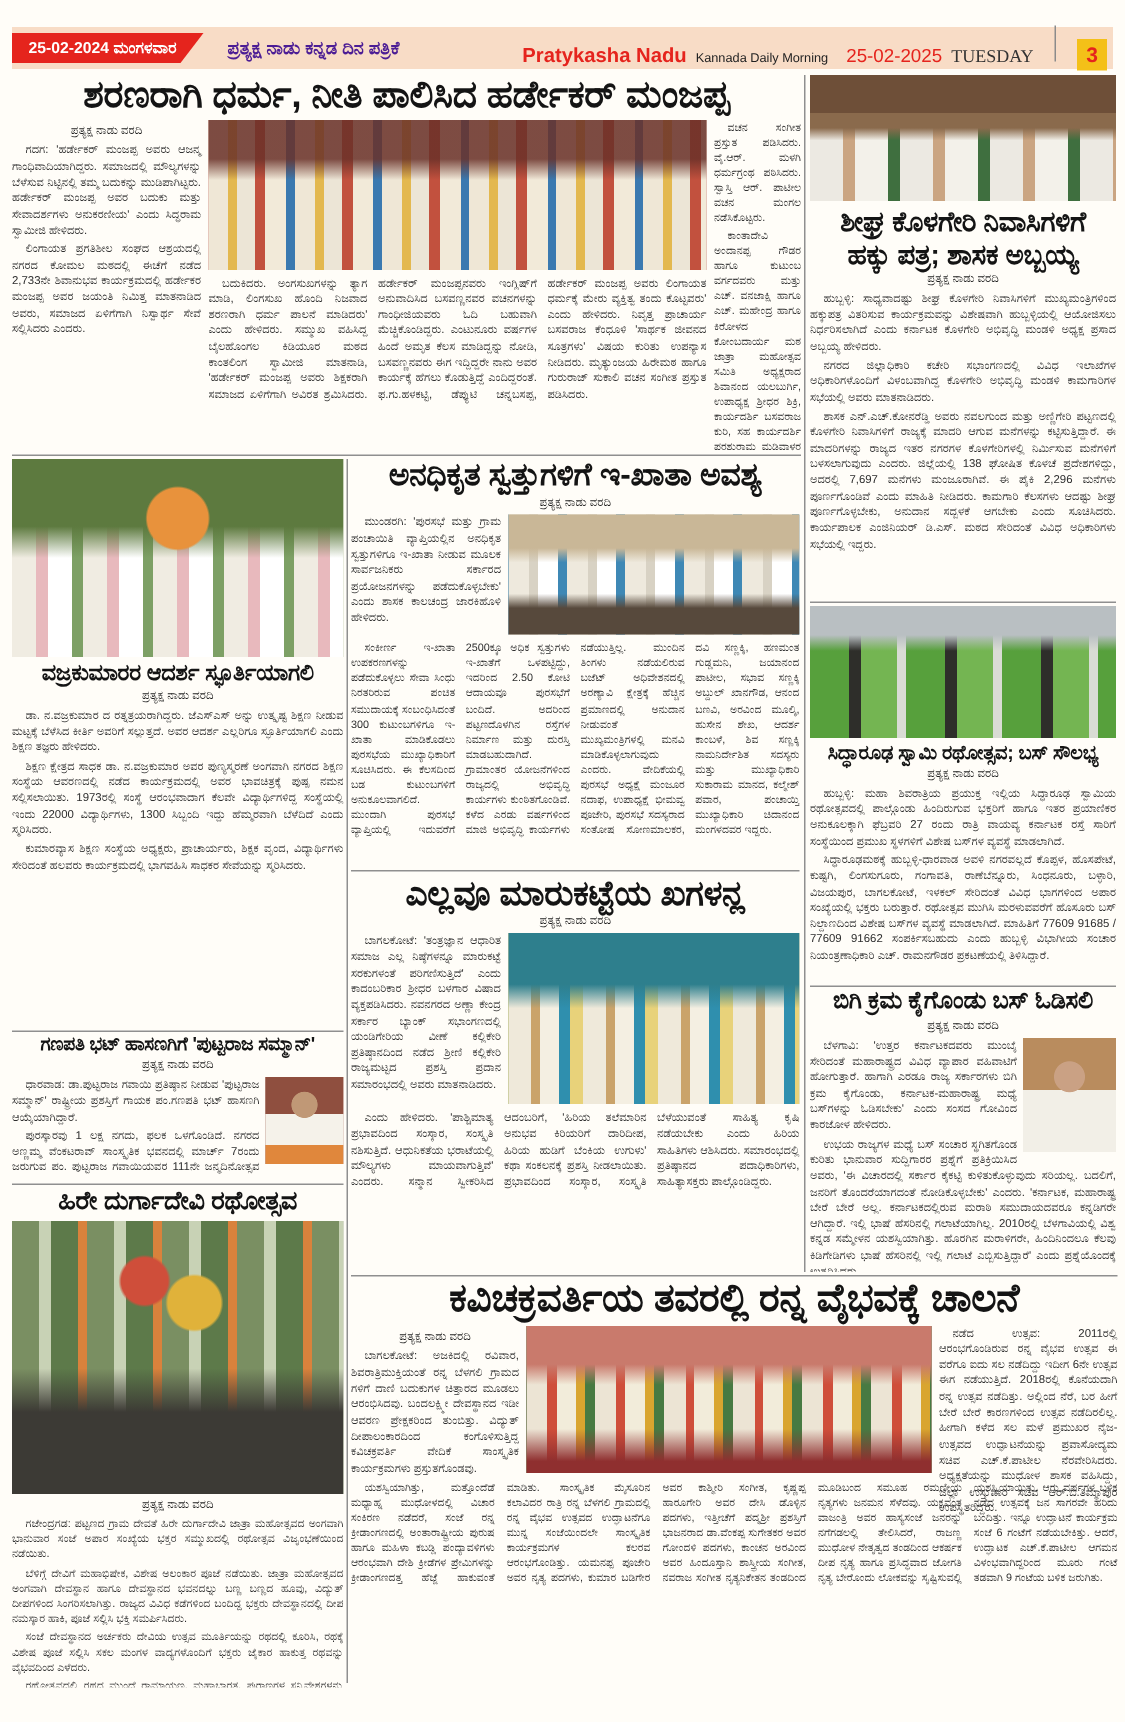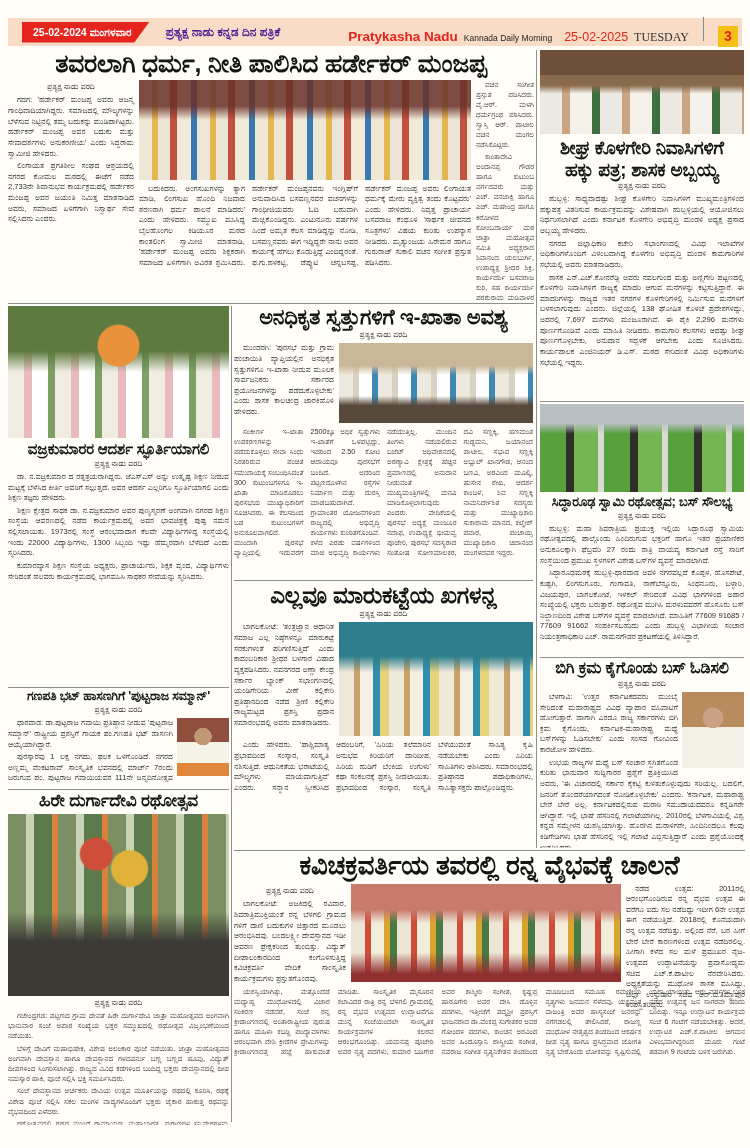--- a/index.html
+++ b/index.html
@@ -1,21 +1,21 @@
 <!DOCTYPE html>
 <html><head>
 <meta charset="utf-8">
 <style>
   html,body{margin:0;padding:0;background:#e9e7e2;}
   #page{position:relative;width:750px;height:1148px;background:#fffdf8;margin:0 auto;
         font-family:"Liberation Sans","DejaVu Sans",sans-serif;overflow:hidden;}
   
   .headerbar{position:absolute;left:8px;top:18px;width:734px;height:28px;background:#f8dcc6;
              display:flex;align-items:center;}
-  .datebox{margin-left:14px;background:#e5241d;color:#fff;font-weight:bold;font-size:10.5px;
+  .datebox{background:#e5241d;color:#fff;font-weight:bold;font-size:10.5px;
            padding:4px 18px 4px 11px;clip-path:polygon(0 0,100% 0,88% 100%,0 100%);white-space:nowrap;}
   .tagline{color:#4c1d95;font-weight:bold;font-size:12px;margin-left:16px;white-space:nowrap;}
   .mast-wrap{margin-left:auto;display:flex;align-items:baseline;gap:6px;white-space:nowrap;}
   .mast-en{color:#e5241d;font-weight:bold;font-size:13.5px;}
   .mast-sub{color:#222;font-size:8.5px;}
   .date-en{color:#e5241d;font-weight:normal;font-size:12.5px;margin-left:6px;}
   .day-en{color:#333;font-size:12px;font-family:"Liberation Serif",serif;}
   .head-vline{width:1px;height:24px;background:#8b8b8b;margin:0 8px;}
   .pagebox{width:20px;height:21px;background:#f4c018;color:#e5241d;font-weight:bold;font-size:14px;
            display:flex;align-items:center;justify-content:center;margin-right:4px;}
@@ -83,21 +83,21 @@
       <span class="mast-en">Pratykasha Nadu</span>
       <span class="mast-sub">Kannada Daily Morning</span>
       <span class="date-en">25-02-2025</span>
       <span class="day-en">TUESDAY</span>
       <span class="head-vline"></span>
       <span class="pagebox">3</span>
     </div>
   </div>
 
   <div class="art" style="left:8px;top:50px;width:526px;height:252px;">
-    <h1 class="hl" style="font-size:25px;margin-bottom:3px;">ತವರಲಾಗಿ ಧರ್ಮ, ನೀತಿ ಪಾಲಿಸಿದ ಹರ್ಡೇಕರ್ ಮಂಜಪ್ಪ</h1>
+    <h1 class="hl" style="font-size:25px;margin-bottom:3px;">ಶರಣರಾಗಿ ಧರ್ಮ, ನೀತಿ ಪಾಲಿಸಿದ ಹರ್ಡೇಕರ್ ಮಂಜಪ್ಪ</h1>
     <div class="row" style="height:212px;">
       <div class="bd" style="width:126px;flex:none;">
         <div class="by">ಪ್ರತ್ಯಕ್ಷ ನಾಡು ವರದಿ</div>
         <p>ಗದಗ: 'ಹರ್ಡೇಕರ್ ಮಂಜಪ್ಪ ಅವರು ಆಜನ್ಮ ಗಾಂಧಿವಾದಿಯಾಗಿದ್ದರು. ಸಮಾಜದಲ್ಲಿ ಮೌಲ್ಯಗಳನ್ನು ಬೆಳೆಸುವ ನಿಟ್ಟಿನಲ್ಲಿ ತಮ್ಮ ಬದುಕನ್ನು ಮುಡಿಪಾಗಿಟ್ಟರು. ಹರ್ಡೇಕರ್ ಮಂಜಪ್ಪ ಅವರ ಬದುಕು ಮತ್ತು ಸೇವಾದರ್ಶಗಳು ಅನುಕರಣೀಯ' ಎಂದು ಸಿದ್ಧರಾಮ ಸ್ವಾಮೀಜಿ ಹೇಳಿದರು.</p>
         <p>ಲಿಂಗಾಯತ ಪ್ರಗತಿಶೀಲ ಸಂಘದ ಆಶ್ರಯದಲ್ಲಿ ನಗರದ ಕೋಮಲ ಮಠದಲ್ಲಿ ಈಚೆಗೆ ನಡೆದ 2,733ನೇ ಶಿವಾನುಭವ ಕಾರ್ಯಕ್ರಮದಲ್ಲಿ ಹರ್ಡೇಕರ ಮಂಜಪ್ಪ ಅವರ ಜಯಂತಿ ನಿಮಿತ್ತ ಮಾತನಾಡಿದ ಅವರು, ಸಮಾಜದ ಏಳಿಗೆಗಾಗಿ ನಿಸ್ವಾರ್ಥ ಸೇವೆ ಸಲ್ಲಿಸಿದರು ಎಂದರು.</p>
       </div>
       <div style="width:332px;flex:none;">
         <div class="photo ph-temple" style="width:332px;height:100px;"></div>
         <div class="bd cols3" style="height:108px;margin-top:4px;">
           <p>ಬದುಕಿದರು. ಅಂಗಸುಖಗಳನ್ನು ತ್ಯಾಗ ಮಾಡಿ, ಲಿಂಗಸುಖ ಹೊಂದಿ ನಿಜವಾದ ಶರಣರಾಗಿ ಧರ್ಮ ಪಾಲನೆ ಮಾಡಿದರು' ಎಂದು ಹೇಳಿದರು. ಸಮ್ಮುಖ ವಹಿಸಿದ್ದ ಬೈಲಹೊಂಗಲ ಕಿಡಿಯೂರ ಮಠದ ಕಾಂತಲಿಂಗ ಸ್ವಾಮೀಜಿ ಮಾತನಾಡಿ, 'ಹರ್ಡೇಕರ್ ಮಂಜಪ್ಪ ಅವರು ಶಿಕ್ಷಕರಾಗಿ ಸಮಾಜದ ಏಳಿಗೆಗಾಗಿ ಅವಿರತ ಶ್ರಮಿಸಿದರು. ಹರ್ಡೇಕರ್ ಮಂಜಪ್ಪನವರು ಇಂಗ್ಲಿಷ್‌ಗೆ ಅನುವಾದಿಸಿದ ಬಸವಣ್ಣನವರ ವಚನಗಳನ್ನು ಗಾಂಧೀಜಿಯವರು ಓದಿ ಬಹುವಾಗಿ ಮೆಚ್ಚಿಕೊಂಡಿದ್ದರು. ಎಂಟುನೂರು ವರ್ಷಗಳ ಹಿಂದೆ ಅಮೃತ ಕೆಲಸ ಮಾಡಿದ್ದನ್ನು ನೋಡಿ, ಬಸವಣ್ಣನವರು ಈಗ ಇದ್ದಿದ್ದರೇ ನಾನು ಅವರ ಕಾರ್ಯಕ್ಕೆ ಹೆಗಲು ಕೊಡುತ್ತಿದ್ದೆ ಎಂದಿದ್ದರಂತೆ. ಫ.ಗು.ಹಳಕಟ್ಟಿ, ಡೆಪ್ಯುಟಿ ಚನ್ನಬಸಪ್ಪ, ಹರ್ಡೇಕರ್ ಮಂಜಪ್ಪ ಅವರು ಲಿಂಗಾಯತ ಧರ್ಮಕ್ಕೆ ಮೇರು ವ್ಯಕ್ತಿತ್ವ ತಂದು ಕೊಟ್ಟವರು' ಎಂದು ಹೇಳಿದರು. ನಿವೃತ್ತ ಪ್ರಾಚಾರ್ಯ ಬಸವರಾಜ ಕೆಂಧೂಳಿ 'ಸಾರ್ಥಕ ಜೀವನದ ಸೂತ್ರಗಳು' ವಿಷಯ ಕುರಿತು ಉಪನ್ಯಾಸ ನೀಡಿದರು. ಮೃತ್ಯುಂಜಯ ಹಿರೇಮಠ ಹಾಗೂ ಗುರುರಾಜ್ ಸುಕಾಲಿ ವಚನ ಸಂಗೀತ ಪ್ರಸ್ತುತ ಪಡಿಸಿದರು.</p>
@@ -191,21 +191,21 @@
       <p>ಪುರಸ್ಕಾರವು 1 ಲಕ್ಷ ನಗದು, ಫಲಕ ಒಳಗೊಂಡಿದೆ. ನಗರದ ಅಣ್ಣಮ್ಮ ವೆಂಕಟರಾವ್ ಸಾಂಸ್ಕೃತಿಕ ಭವನದಲ್ಲಿ ಮಾರ್ಚ್ 7ರಂದು ಜರುಗುವ ಪಂ. ಪುಟ್ಟರಾಜ ಗವಾಯಿಯವರ 111ನೇ ಜನ್ಮದಿನೋತ್ಸವ ಸಮಾರಂಭದಲ್ಲಿ ಪ್ರಶಸ್ತಿ ಪ್ರದಾನ ಮಾಡಲಾಗುವುದು ಎಂದು ಪ್ರಕಟಣೆ ತಿಳಿಸಿದೆ.</p>
     </div>
   </div>
 
   <div class="art" style="left:8px;top:792px;width:221px;height:333px;">
     <h2 class="hl" style="font-size:17px;">ಹಿರೇ ದುರ್ಗಾದೇವಿ ರಥೋತ್ಸವ</h2>
     <div class="photo ph-chariot" style="width:221px;height:182px;margin:4px 0 2px;"></div>
     <div class="by">ಪ್ರತ್ಯಕ್ಷ ನಾಡು ವರದಿ</div>
     <div class="bd" style="font-size:7.3px;">
       <p>ಗಜೇಂದ್ರಗಡ: ಪಟ್ಟಣದ ಗ್ರಾಮ ದೇವತೆ ಹಿರೇ ದುರ್ಗಾದೇವಿ ಜಾತ್ರಾ ಮಹೋತ್ಸವದ ಅಂಗವಾಗಿ ಭಾನುವಾರ ಸಂಜೆ ಅಪಾರ ಸಂಖ್ಯೆಯ ಭಕ್ತರ ಸಮ್ಮುಖದಲ್ಲಿ ರಥೋತ್ಸವ ವಿಜೃಂಭಣೆಯಿಂದ ನಡೆಯಿತು.</p>
-      <p>ಬೆಳಿಗ್ಗೆ ದೇವಿಗೆ ಮಹಾಭಿಷೇಕ, ವಿಶೇಷ ಅಲಂಕಾರ ಪೂಜೆ ನಡೆಯಿತು. ಜಾತ್ರಾ ಮಹೋತ್ಸವದ ಅಂಗವಾಗಿ ದೇವಸ್ಥಾನ ಹಾಗೂ ದೇವಸ್ಥಾನದ ಗಳದವರ್ನು ಬಣ್ಣ ಬಣ್ಣದ ಹೂವು, ವಿದ್ಯುತ್ ದೀಪಗಳಿಂದ ಸಿಂಗರಿಸಲಾಗಿತ್ತು. ರಾಜ್ಯದ ವಿವಿಧ ಕಡೆಗಳಿಂದ ಬಂದಿದ್ದ ಭಕ್ತರು ದೇವಸ್ಥಾನದಲ್ಲಿ ದೀಪ ನಮಸ್ಕಾರ ಹಾಕಿ, ಪೂಜೆ ಸಲ್ಲಿಸಿ ಭಕ್ತಿ ಸಮರ್ಪಿಸಿದರು.</p>
+      <p>ಬೆಳಿಗ್ಗೆ ದೇವಿಗೆ ಮಹಾಭಿಷೇಕ, ವಿಶೇಷ ಅಲಂಕಾರ ಪೂಜೆ ನಡೆಯಿತು. ಜಾತ್ರಾ ಮಹೋತ್ಸವದ ಅಂಗವಾಗಿ ದೇವಸ್ಥಾನ ಹಾಗೂ ದೇವಸ್ಥಾನದ ಭವನದಲ್ನು ಬಣ್ಣ ಬಣ್ಣದ ಹೂವು, ವಿದ್ಯುತ್ ದೀಪಗಳಿಂದ ಸಿಂಗರಿಸಲಾಗಿತ್ತು. ರಾಜ್ಯದ ವಿವಿಧ ಕಡೆಗಳಿಂದ ಬಂದಿದ್ದ ಭಕ್ತರು ದೇವಸ್ಥಾನದಲ್ಲಿ ದೀಪ ನಮಸ್ಕಾರ ಹಾಕಿ, ಪೂಜೆ ಸಲ್ಲಿಸಿ ಭಕ್ತಿ ಸಮರ್ಪಿಸಿದರು.</p>
       <p>ಸಂಜೆ ದೇವಸ್ಥಾನದ ಅರ್ಚಕರು ದೇವಿಯ ಉತ್ಸವ ಮೂರ್ತಿಯನ್ನು ರಥದಲ್ಲಿ ಕೂರಿಸಿ, ರಥಕ್ಕೆ ವಿಶೇಷ ಪೂಜೆ ಸಲ್ಲಿಸಿ ಸಕಲ ಮಂಗಳ ವಾದ್ಯಗಳೊಂದಿಗೆ ಭಕ್ತರು ಜೈಕಾರ ಹಾಕುತ್ತ ರಥವನ್ನು ವೈಭವದಿಂದ ಎಳೆದರು.</p>
       <p>ರಥೋತ್ಸವದಲ್ಲಿ ರಥದ ಮುಂದೆ ರಾಮಾಯಣ, ಮಹಾಭಾರತ, ಪುರಾಣಗಳ ಸನ್ನಿವೇಶಗಳನ್ನು ನೆನಪಿಸುವ ಮೂರ್ತಿಗಳಿರುವ ಲಘು ರಥಗಳನ್ನು ಎಳೆಯಲಾಯಿತು. ನೆರೆದಿದ್ದ ಭಕ್ತರು ರಥಕ್ಕೆ ಉತ್ತತ್ತಿ, ಹೂ ಎಸೆದು ಭಕ್ತಿ ಸಮರ್ಪಿಸಿದರು.</p>
 
     </div>
   </div>
 
   <div class="art" style="left:234px;top:852px;width:511px;height:274px;">
     <h1 class="hl" style="font-size:26px;margin-bottom:4px;">ಕವಿಚಕ್ರವರ್ತಿಯ ತವರಲ್ಲಿ ರನ್ನ ವೈಭವಕ್ಕೆ ಚಾಲನೆ</h1>
     <div class="row" style="height:98px;">
       <div class="bd" style="width:112px;flex:none;">

